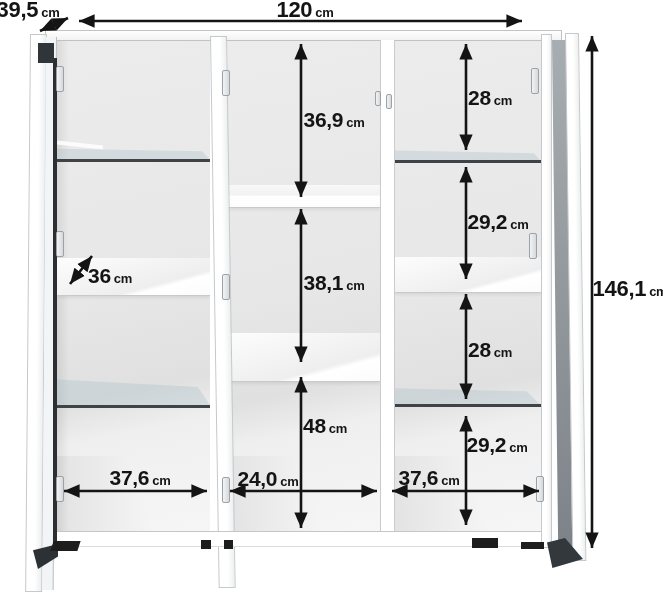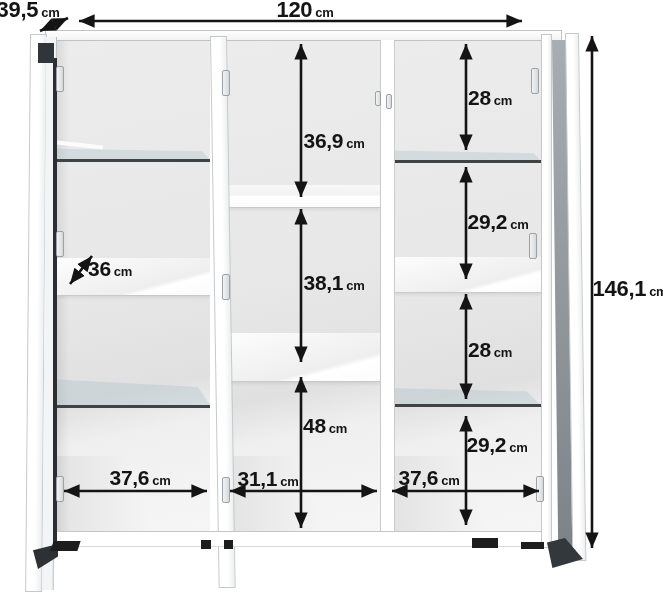--- a/index.html
+++ b/index.html
@@ -127,25 +127,25 @@
       <line x1="70" y1="284" x2="92" y2="256" marker-start="url(#ah)" marker-end="url(#ah)"></line>
       <line x1="64" y1="491" x2="207" y2="491" marker-start="url(#ah)" marker-end="url(#ah)"></line>
       <line x1="230" y1="491" x2="377" y2="491" marker-start="url(#ah)" marker-end="url(#ah)"></line>
       <line x1="392" y1="491" x2="539" y2="491" marker-start="url(#ah)" marker-end="url(#ah)"></line>
     </g>
   </svg>
 
   <div class="dim big" style="left:28px;top:10px;"><span class="v">39,5</span><span class="u">cm</span></div>
   <div class="dim big" style="left:305px;top:10px;"><span class="v">120</span><span class="u">cm</span></div>
   <div class="dim big" style="left:630px;top:289px;"><span class="v">146,1</span><span class="u">cm</span></div>
-  <div class="dim" style="left:334px;top:120px;margin-top:21px;"><span class="v">36,9</span><span class="u">cm</span></div>
+  <div class="dim" style="left:334px;top:120px;"><span class="v">36,9</span><span class="u">cm</span></div>
   <div class="dim" style="left:334px;top:283px;"><span class="v">38,1</span><span class="u">cm</span></div>
   <div class="dim" style="left:325px;top:426px;"><span class="v">48</span><span class="u">cm</span></div>
   <div class="dim" style="left:490px;top:98px;"><span class="v">28</span><span class="u">cm</span></div>
   <div class="dim" style="left:498px;top:222px;"><span class="v">29,2</span><span class="u">cm</span></div>
   <div class="dim" style="left:490px;top:350px;"><span class="v">28</span><span class="u">cm</span></div>
   <div class="dim" style="left:497px;top:445px;"><span class="v">29,2</span><span class="u">cm</span></div>
-  <div class="dim" style="left:110px;top:269px;"><span class="v">36</span><span class="u">cm</span></div>
+  <div class="dim" style="left:110px;top:276px;"><span class="v">36</span><span class="u">cm</span></div>
   <div class="dim" style="left:140px;top:478px;"><span class="v">37,6</span><span class="u">cm</span></div>
-  <div class="dim" style="left:268px;top:479px;"><span class="v">31,1</span><span class="u">cm</span></div>
+  <div class="dim" style="left:268px;top:479px;"><span class="v">24,0</span><span class="u">cm</span></div>
   <div class="dim" style="left:429px;top:478px;"><span class="v">37,6</span><span class="u">cm</span></div>
 
 </div>
 
 </body></html>

